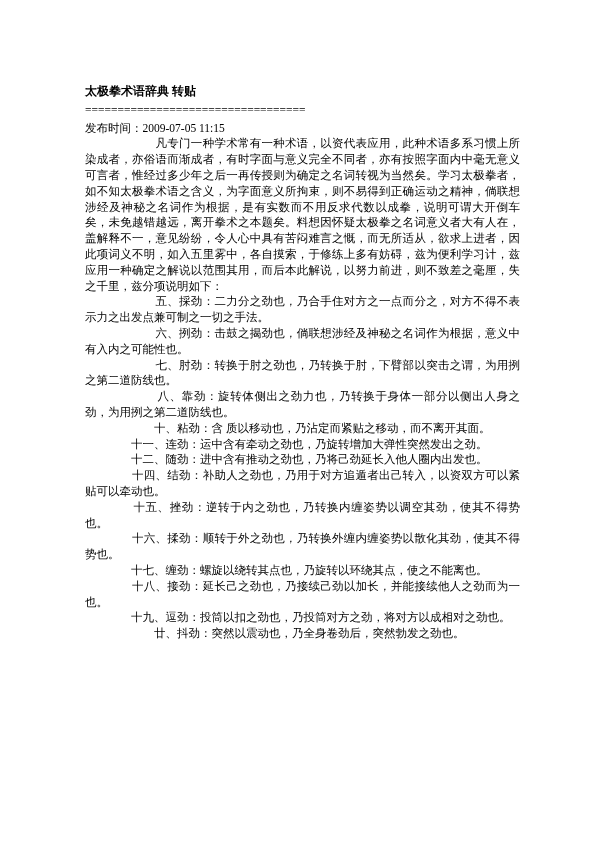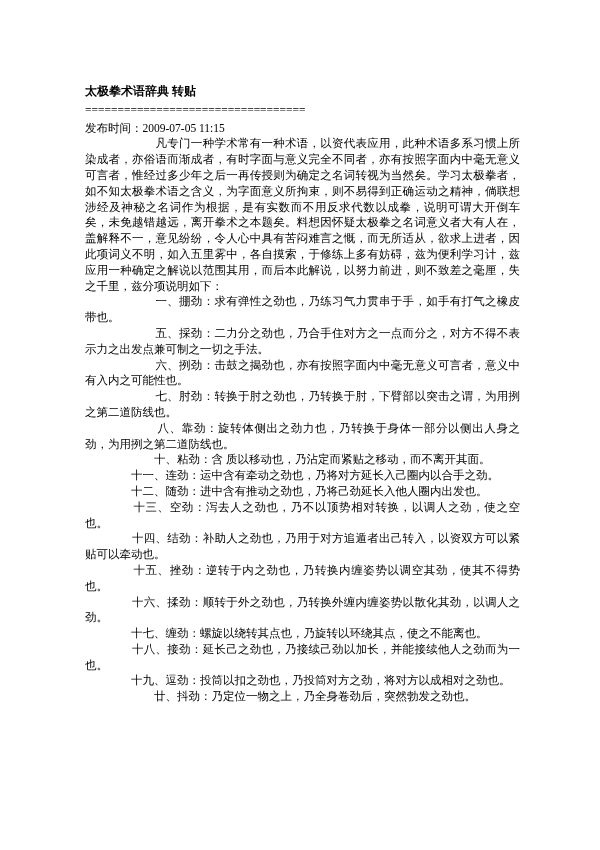--- a/index.html
+++ b/index.html
@@ -38,30 +38,28 @@
 </style>
 </head>
 <body>
 
 <div class="page">
   <p class="title">太极拳术语辞典 转贴</p>
   <p class="divider">==================================</p>
   <p class="meta">发布时间：2009-07-05 11:15</p>
   <p class="line">　　　　　　凡专门一种学术常有一种术语，以资代表应用，此种术语多系习惯上所染成者，亦俗语而渐成者，有时字面与意义完全不同者，亦有按照字面内中毫无意义可言者，惟经过多少年之后一再传授则为确定之名词转视为当然矣。学习太极拳者，如不知太极拳术语之含义，为字面意义所拘束，则不易得到正确运动之精神，倘联想涉经及神秘之名词作为根据，是有实数而不用反求代数以成拳，说明可谓大开倒车矣，未免越错越远，离开拳术之本题矣。料想因怀疑太极拳之名词意义者大有人在，盖解释不一，意见纷纷，令人心中具有苦闷难言之慨，而无所适从，欲求上进者，因此项词义不明，如入五里雾中，各自摸索，于修练上多有妨碍，兹为便利学习计，兹应用一种确定之解说以范围其用，而后本此解说，以努力前进，则不致差之毫厘，失之千里，兹分项说明如下：</p>
   <div id="term-list">
-      <p class="line">　　　　　　一、掤劲：求有弹性之劲也，乃练习气力贯串于手，如手有打气之橡皮带也。</p>
       <p class="line">　　　　　　五、採劲：二力分之劲也，乃合手住对方之一点而分之，对方不得不表示力之出发点兼可制之一切之手法。</p>
-      <p class="line">　　　　　　六、挒劲：击鼓之揭劲也，亦有按照字面内中毫无意义可言者，意义中有入内之可能性也。</p>
+      <p class="line">　　　　　　六、挒劲：击鼓之揭劲也，倘联想涉经及神秘之名词作为根据，意义中有入内之可能性也。</p>
       <p class="line">　　　　　　七、肘劲：转换于肘之劲也，乃转换于肘，下臂部以突击之谓，为用挒之第二道防线也。</p>
       <p class="line">　　　　　　八、靠劲：旋转体侧出之劲力也，乃转换于身体一部分以侧出人身之劲，为用挒之第二道防线也。</p>
       <p class="line">　　　　　　十、粘劲：含 质以移动也，乃沾定而紧贴之移动，而不离开其面。</p>
-      <p class="line">　　　　十一、连劲：运中含有牵动之劲也，乃将对方延长入己圈内以合手之劲。</p>
+      <p class="line">　　　　十一、连劲：运中含有牵动之劲也，乃旋转增加大弹性突然发出之劲。</p>
       <p class="line">　　　　十二、随劲：进中含有推动之劲也，乃将己劲延长入他人圈内出发也。</p>
-      <p class="line">　　　　十三、空劲：泻去人之劲也，乃不以顶势相对转换，以调人之劲，使之空也。</p>
       <p class="line">　　　　十四、结劲：补助人之劲也，乃用于对方追遁者出己转入，以资双方可以紧贴可以牵动也。</p>
       <p class="line">　　　　十五、挫劲：逆转于内之劲也，乃转换内缠姿势以调空其劲，使其不得势也。</p>
-      <p class="line">　　　　十六、揉劲：顺转于外之劲也，乃转换外缠内缠姿势以散化其劲，以调人之劲。</p>
+      <p class="line">　　　　十六、揉劲：顺转于外之劲也，乃转换外缠内缠姿势以散化其劲，使其不得势也。</p>
       <p class="line">　　　　十七、缠劲：螺旋以绕转其点也，乃旋转以环绕其点，使之不能离也。</p>
       <p class="line">　　　　十八、接劲：延长己之劲也，乃接续己劲以加长，并能接续他人之劲而为一也。</p>
       <p class="line">　　　　十九、逗劲：投筒以扣之劲也，乃投筒对方之劲，将对方以成相对之劲也。</p>
-      <p class="line">　　　　　　廿、抖劲：乃定位一物之上，乃全身卷劲后，突然勃发之劲也。</p>
+      <p class="line">　　　　　　廿、抖劲：突然以震动也，乃全身卷劲后，突然勃发之劲也。</p>
     </div>
 </div>
 
 </body></html>

